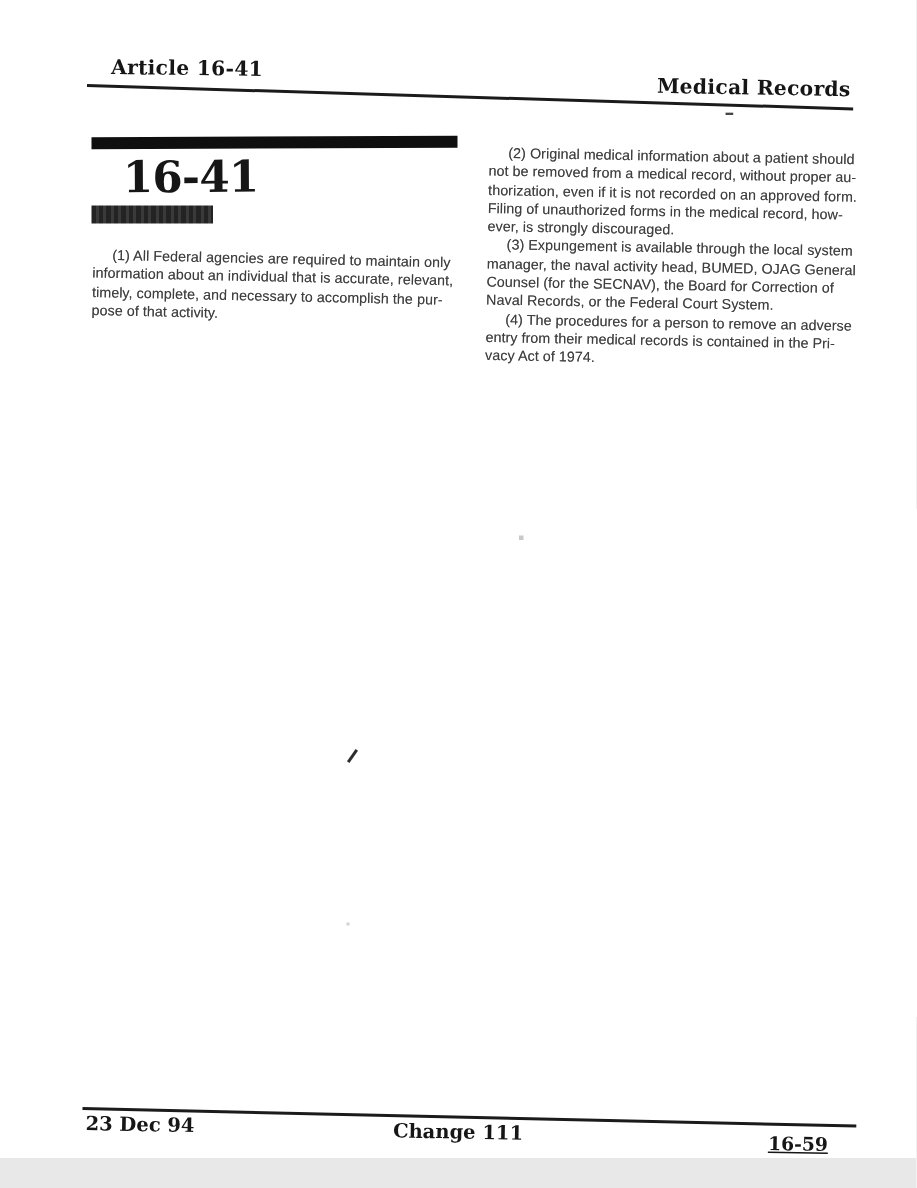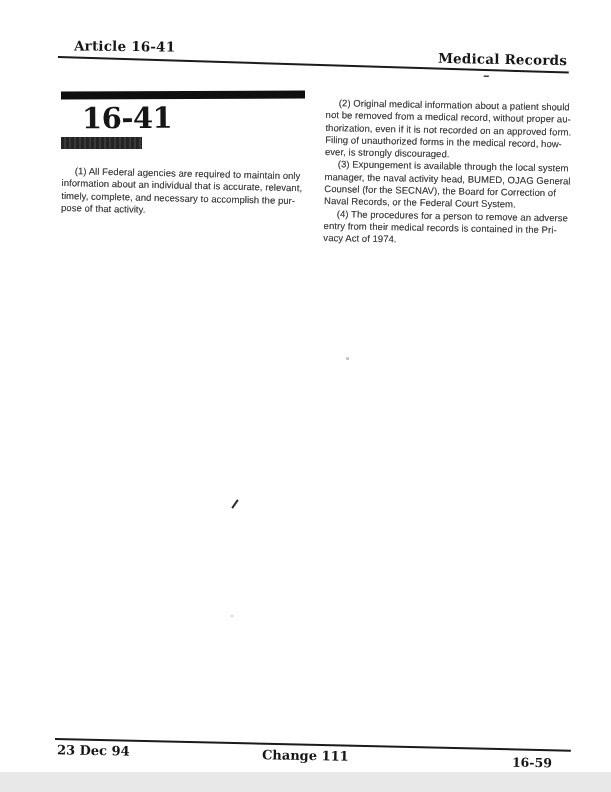--- a/index.html
+++ b/index.html
@@ -45,21 +45,21 @@
   }
   .col-left  { left:62px;  top:165px; width:256px; transform:rotate(1.25deg); }
   .col-right { left:326px; top:97px;  width:252px; transform:rotate(1.05deg); }
   .para { margin:0; }
   .line { display:block; white-space:nowrap; }
   .indent { padding-left:13px; }
   
   .ftr-rule   { left:55px;  top:738px; width:516px; transform:rotate(1.3deg); }
   .ftr-date   { left:57px;  top:743px; font-size:13px;   transform:rotate(1deg); }
   .ftr-change { left:262px; top:748px; font-size:13px;   transform:rotate(1deg); }
-  .ftr-page   { left:512px; top:755px; font-size:12.5px; transform:rotate(1deg); }
+  .ftr-page   { left:512px; top:755px; font-size:12.5px; transform:rotate(1deg);text-decoration:underline; }
   
   .artifact-slash { left:234px; top:499px; width:2px; height:10px; background:#2e2e2e; transform:rotate(35deg); }
   .speck-1 { left:346px; top:357px; width:3px; height:3px; background:#c9c9c9; }
   .speck-2 { left:231px; top:615px; width:2px; height:2px; background:#d2d2d2; }
 </style>
 </head>
 <body>
 
 <div class="page">
 

